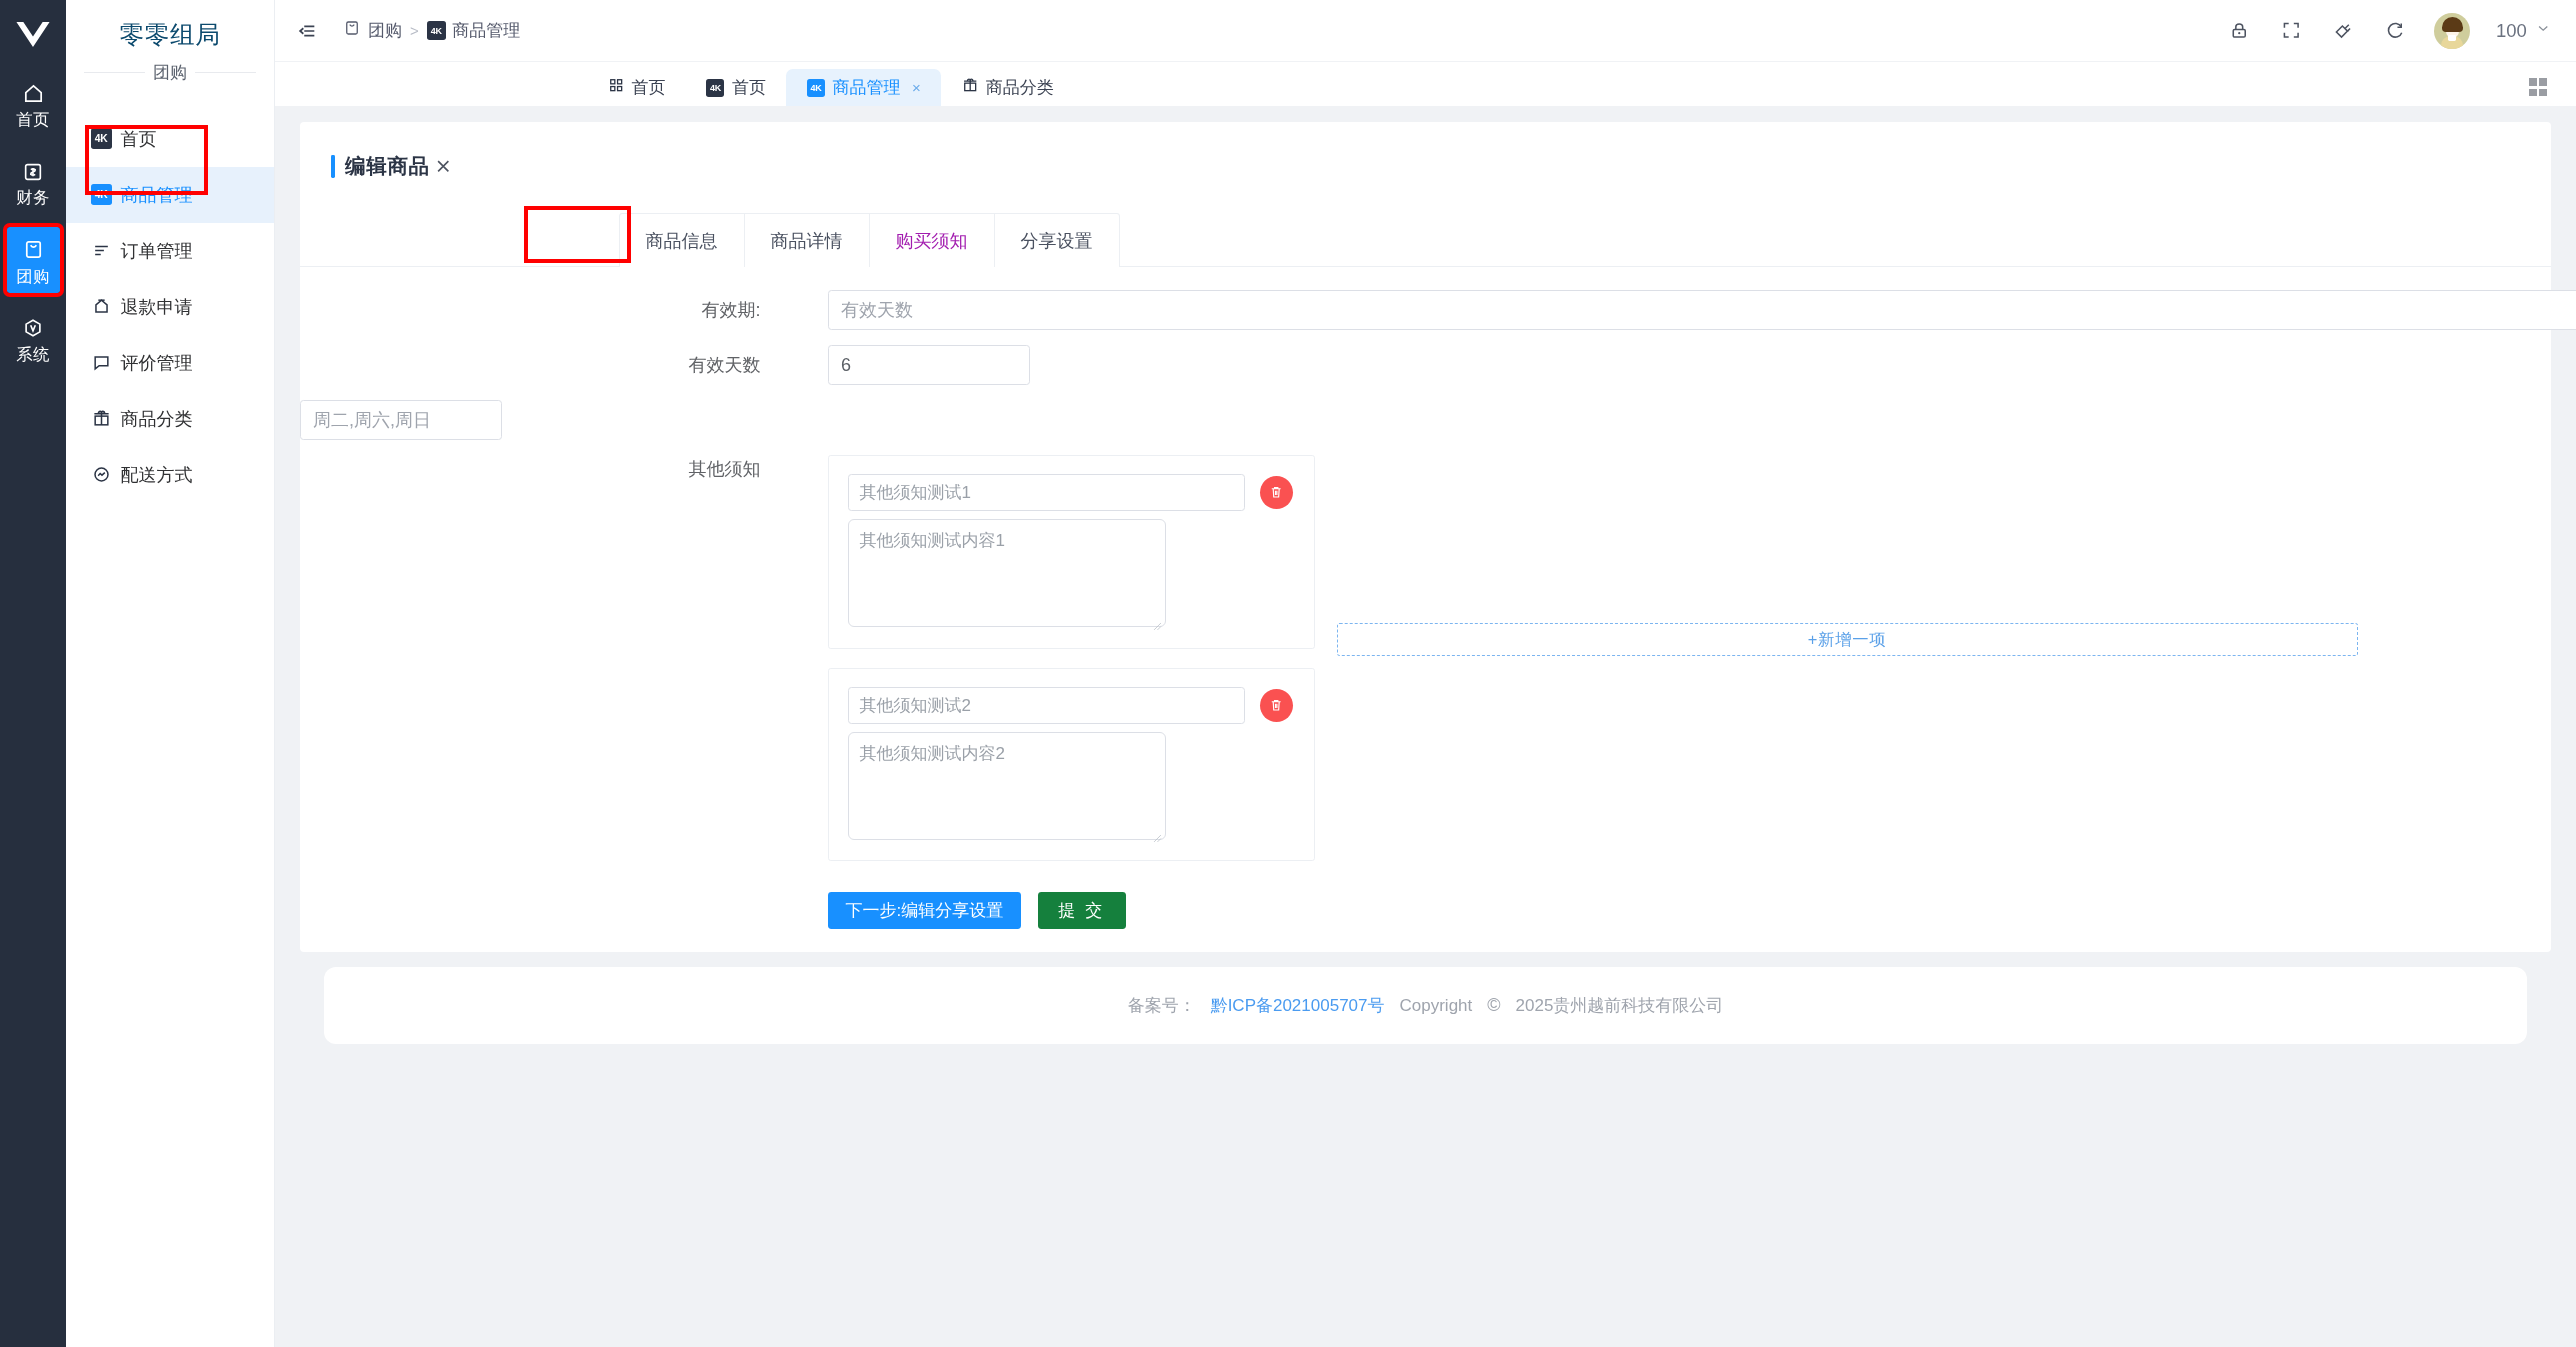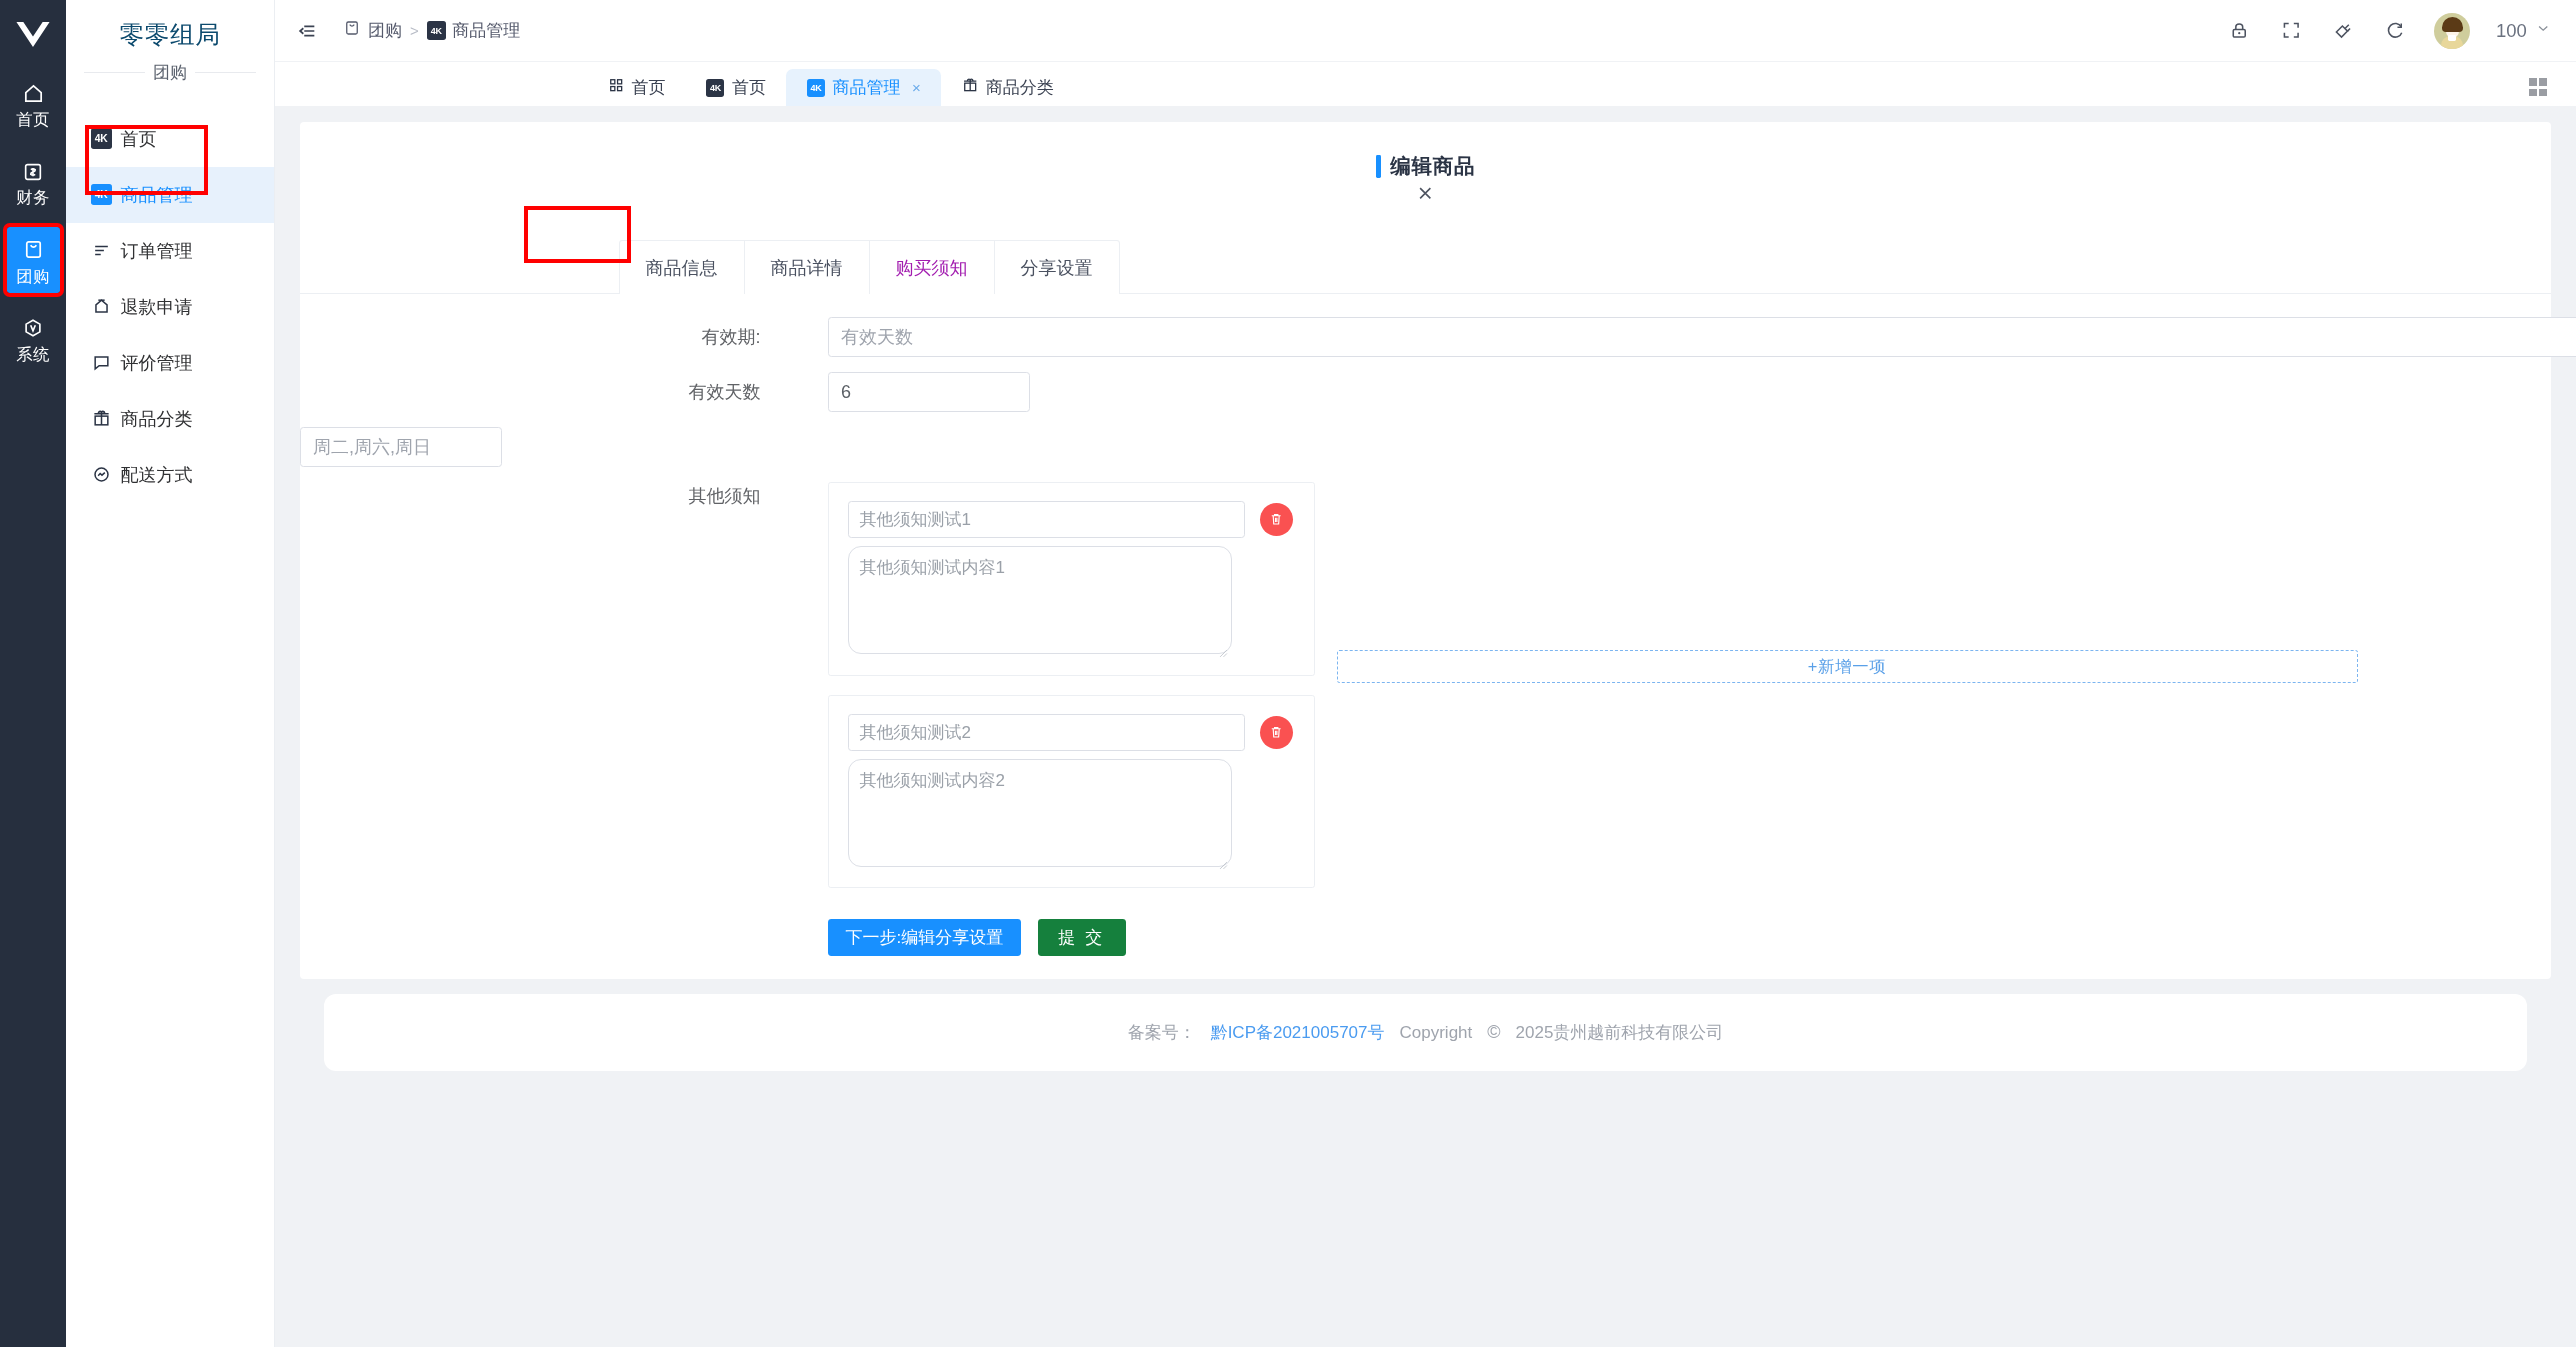--- a/index.html
+++ b/index.html
@@ -105,21 +105,21 @@
   .ptab.active { background: #e7f2fd; color: #1890ff; }
   .ptab .x { font-size: 15px; color: #6aabea; margin-left: 4.1px; }
   .grid-ico-wrap { position:absolute; right: 29px; bottom: 9.6px; }
   .grid-ico { width: 18px; height: 18px; display:grid; grid-template-columns: 7.5px 7.5px; grid-template-rows: 7.5px 7.5px; gap: 2.7px; }
   .grid-ico i { background: #9a9da3; display:block; }
 
   
   .scroll { flex: 1; overflow: hidden; padding: 15px 24.6px 0 24.6px; }
   .card { background: #fff; border-radius: 4.1px; padding: 0 0 23px 0; min-height: 820px; }
 
-  .card-head { display: flex; align-items: center; justify-content: flex-start; padding: 30px 31px 0 31px; flex-direction: column; }
+  .card-head { display: flex; align-items: center; justify-content: flex-start; padding: 30px 31px 0 31px; }
   .card-title-wrap { display: flex; align-items: center; gap: 9.6px; }
   .title-bar { width: 4.8px; height: 23px; background: #1890ff; border-radius: 1.4px; }
   .card-title { font-size: 20.5px; font-weight: bold; color: #2b3445; letter-spacing: 0.7px; }
   .close-x { width: 27px; height: 27px; display:flex; align-items:center; justify-content:center; }
 
   .tabs-row { position: relative; margin: 33px 0 0 319px; display: inline-flex; }
   .tabs-strip {
     display: inline-flex; align-items: stretch;
     border: 0.7px solid #eceff3; border-bottom: none;
     border-radius: 3.4px 3.4px 0 0; background: #fff; overflow: visible;
@@ -165,22 +165,22 @@
     border: 0.7px solid #dcdfe6; border-radius: 3.4px;
     font-size: 17px; color: #9aa0a8;
     padding: 0 11px; display: flex; align-items: center; background:#fff;
   }
   .del-btn {
     width: 33px; height: 33px; border-radius: 50%;
     background: #fa5151; display: flex; align-items: center; justify-content: center;
     margin-top: 2.1px; flex: 0 0 auto;
   }
   .og-ta {
-    width: 384px; height: 108px; margin-top: 8.2px;
-    border: 0.7px solid #dcdfe6; border-radius: 13px;
+    width: 318px; height: 108px; margin-top: 8.2px;
+    border: 0.7px solid #dcdfe6; border-radius: 6px;
     font-size: 17px; color: #9aa0a8;
     padding: 9px 11px; background:#fff; position: relative;
   }
   .ta-grip { position:absolute; right: 2.7px; bottom: 1.4px; width: 9.6px; height: 9.6px; }
 
   .add-item {
     position: absolute; left: 509px; top: 168px;
     width: 1021px; height: 33px;
     border: 1.4px dashed #7cb5f0;
     border-radius: 2.7px;

